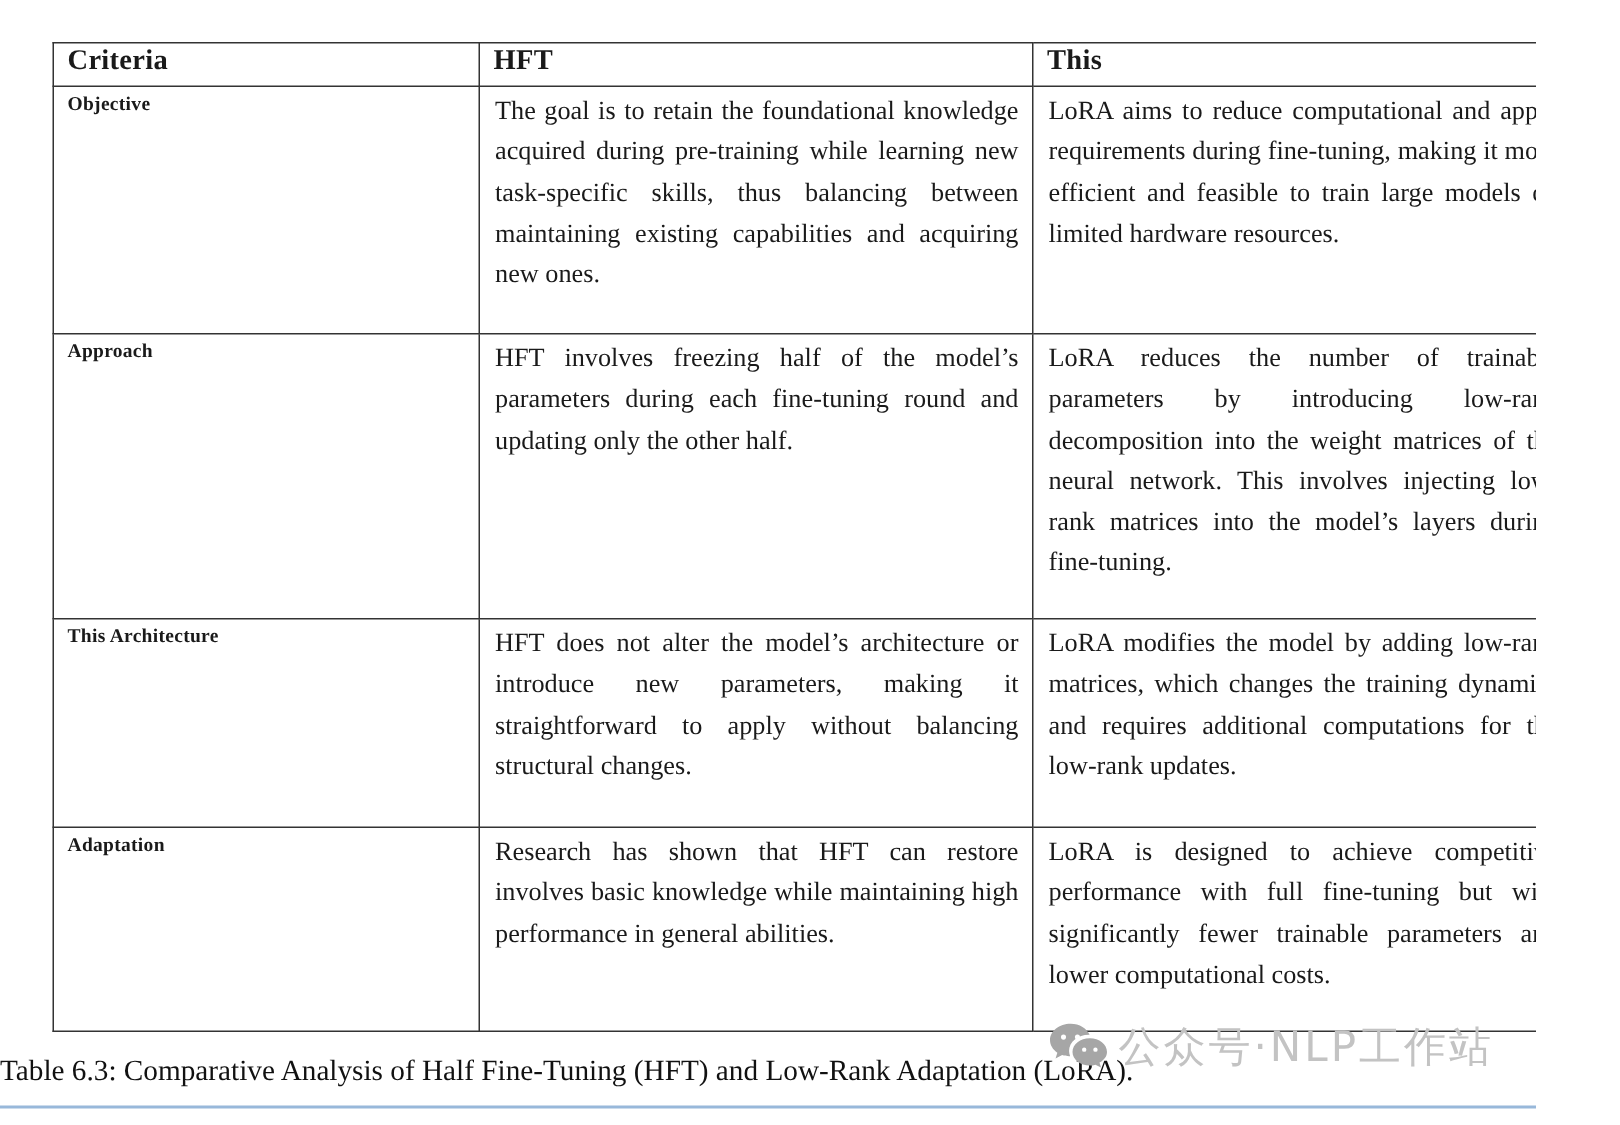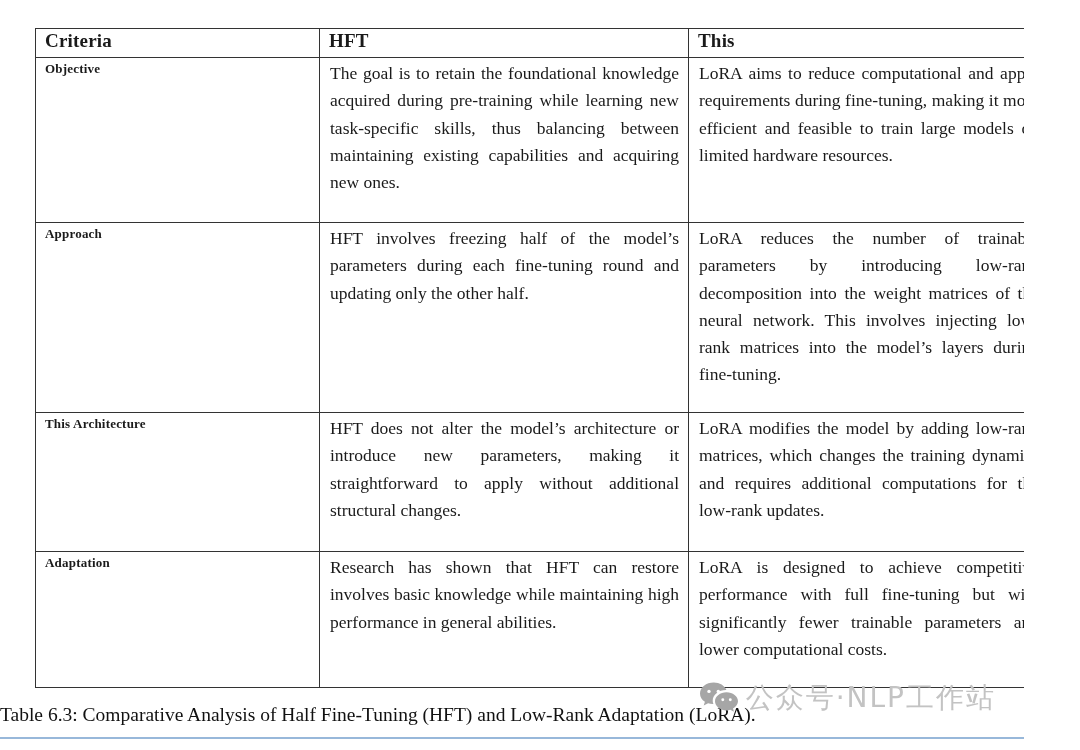--- a/index.html
+++ b/index.html
@@ -75,21 +75,21 @@
         <td class="body">The goal is to retain the foundational knowledge acquired during pre-training while learning new task-specific skills, thus balancing between maintaining existing capabilities and acquiring new ones.</td>
         <td class="body">LoRA aims to reduce computational and apply requirements during fine-tuning, making it more efficient and feasible to train large models on limited hardware resources.</td>
       </tr>
       <tr class="r1">
         <td class="crit">Approach</td>
         <td class="body">HFT involves freezing half of the model’s parameters during each fine-tuning round and updating only the other half.</td>
         <td class="body">LoRA reduces the number of trainable parameters by introducing low-rank decomposition into the weight matrices of the neural network. This involves injecting low-rank matrices into the model’s layers during fine-tuning.</td>
       </tr>
       <tr class="r2">
         <td class="crit">This Architecture</td>
-        <td class="body">HFT does not alter the model’s architecture or introduce new parameters, making it straightforward to apply without additional structural changes.</td>
+        <td class="body">HFT does not alter the model’s architecture or introduce new parameters, making it straightforward to apply without balancing structural changes.</td>
         <td class="body">LoRA modifies the model by adding low-rank matrices, which changes the training dynamics and requires additional computations for the low-rank updates.</td>
       </tr>
       <tr class="r3">
         <td class="crit">Adaptation</td>
         <td class="body">Research has shown that HFT can restore involves basic knowledge while maintaining high performance in general abilities.</td>
         <td class="body">LoRA is designed to achieve competitive performance with full fine-tuning but with significantly fewer trainable parameters and lower computational costs.</td>
       </tr>
     </tbody>
   </table>
 

